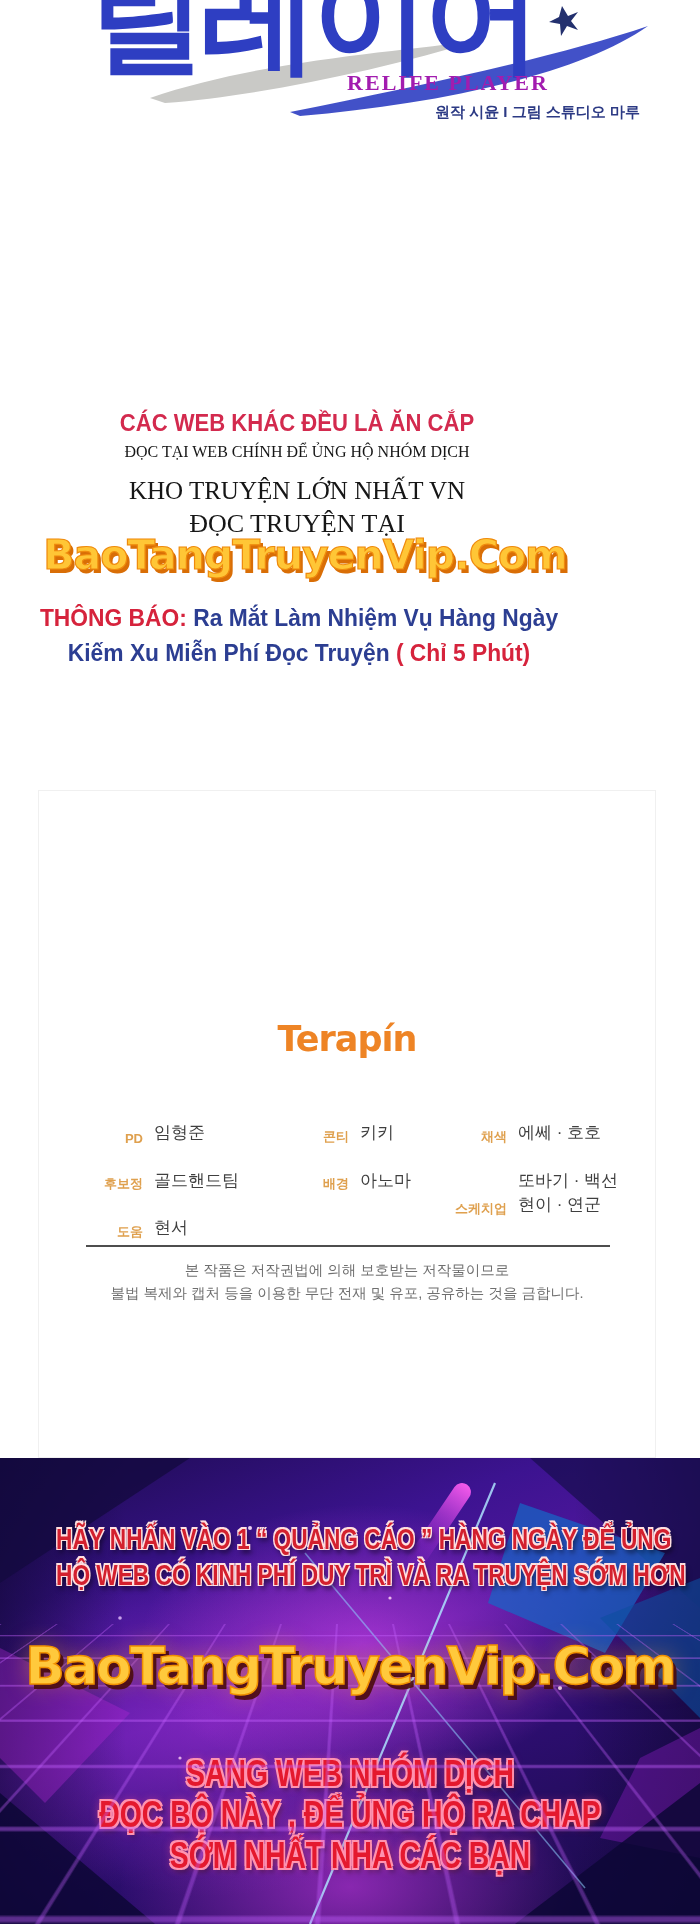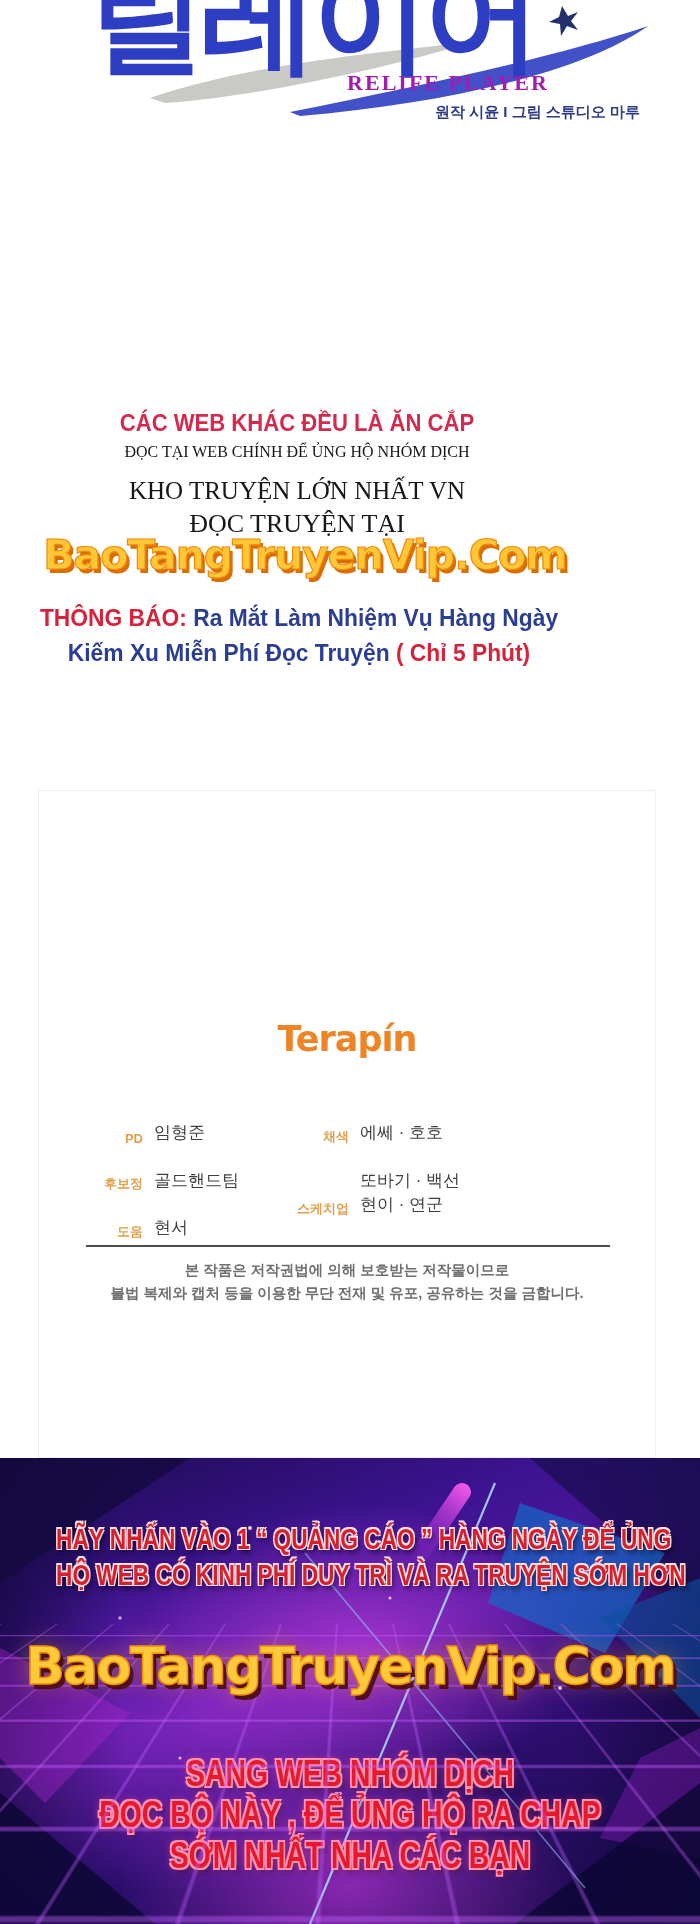--- a/index.html
+++ b/index.html
@@ -61,21 +61,21 @@
   .ccol3{width:192px;}
   .crow{display:flex;align-items:flex-end;margin-bottom:23px;}
   .crole{
     min-width:62px;text-align:right;margin-right:11px;padding-top:3px;
     font-size:13px;font-weight:bold;color:#dfa04e;white-space:nowrap;
   }
   .cname{font-size:17px;color:#3f3f3f;line-height:1.45;white-space:nowrap;}
   .divider{top:454px;left:47px;width:524px;border-top:2px solid #4e4e4e;height:0;}
   .copyright{
     top:468px;left:0;width:100%;text-align:center;font-size:14.5px;
-    color:#6f6f6f;line-height:1.6;font-weight:bold;
+    color:#6f6f6f;line-height:1.6;
   }
 
   
   .footer{
     left:0;top:1458px;width:700px;height:466px;overflow:hidden;
     background:
       linear-gradient(90deg, rgba(10,6,40,.55), transparent 18%, transparent 82%, rgba(10,6,40,.55)),
       radial-gradient(ellipse 320px 200px at 52% 40%, rgba(216,70,239,.55), transparent 70%),
       radial-gradient(ellipse 380px 240px at 30% 58%, rgba(170,52,222,.5), transparent 70%),
       radial-gradient(ellipse 320px 190px at 50% 92%, rgba(235,66,255,.5), transparent 72%),
@@ -145,20 +145,30 @@
         <span class="crole">PD</span>
         <span class="cname">임형준</span>
       </div>
       <div class="crow">
         <span class="crole">후보정</span>
         <span class="cname">골드핸드팀</span>
       </div>
       <div class="crow">
         <span class="crole">도움</span>
         <span class="cname">현서</span>
+      </div>
+    </div>
+    <div class="ccol ccol2">
+      <div class="crow">
+        <span class="crole">콘티</span>
+        <span class="cname">키키</span>
+      </div>
+      <div class="crow">
+        <span class="crole">배경</span>
+        <span class="cname">아노마</span>
       </div>
     </div>
     <div class="ccol ccol3">
       <div class="crow">
         <span class="crole">채색</span>
         <span class="cname">에쎄 · 호호</span>
       </div>
       <div class="crow">
         <span class="crole">스케치업</span>
         <span class="cname"><span>또바기 · 백선</span><br><span>현이 · 연군</span></span>

